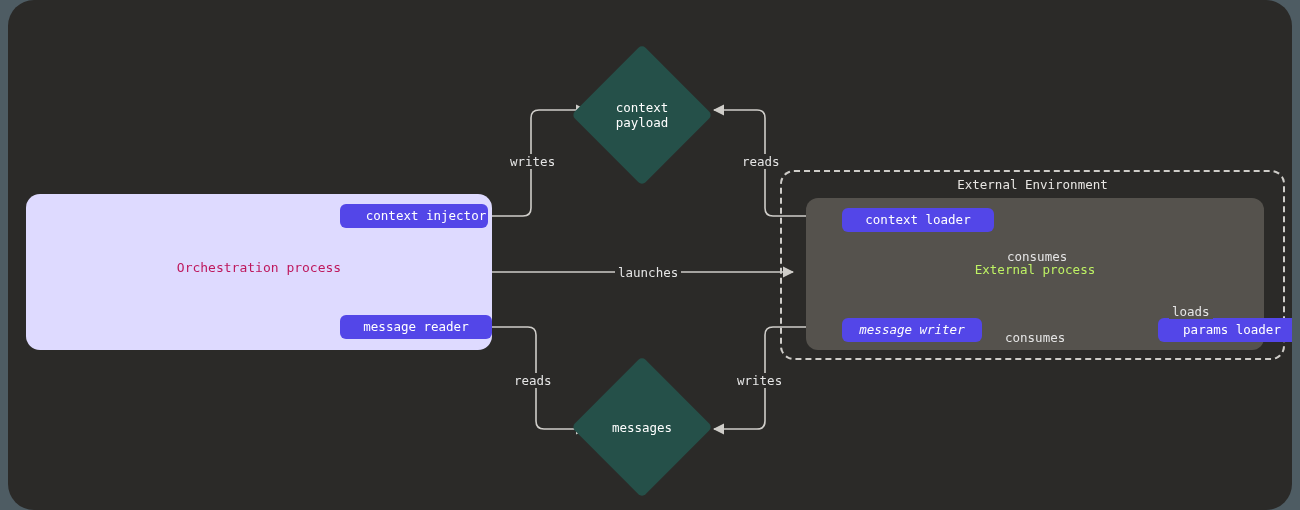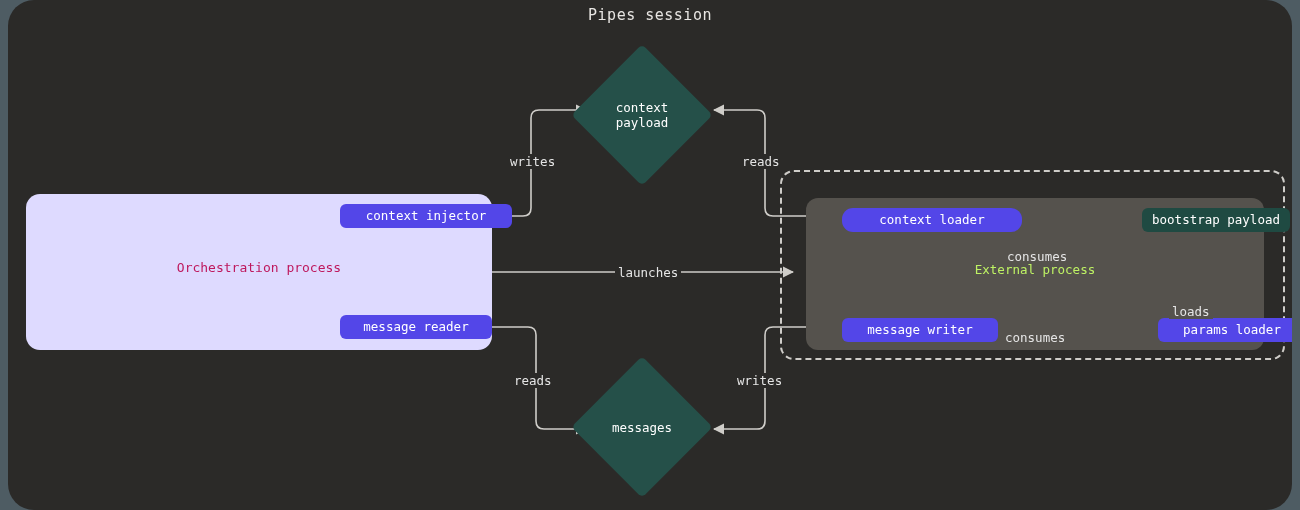--- a/index.html
+++ b/index.html
@@ -72,21 +72,21 @@
     line-height: 24px;
     text-align: center;
     border-radius: 6px;
     font-size: 12.5px;
     color: #ffffff;
     white-space: nowrap;
   }
   .pill.purple { background: #5346e8; }
   .pill.teal   { background: #1f4a42; }
 
-  #node-context-injector { left: 314px; top: 10px;  width: 172px; }
+  #node-context-injector { left: 314px; top: 10px;  width: 124px; padding-left: 24px; }
   #node-message-reader   { left: 314px; top: 121px; width: 152px; }
 
   
   .diamond-wrap {
     position: absolute;
     width: 118px;
     height: 118px;
   }
   .diamond-shape {
     position: absolute;
@@ -148,23 +148,23 @@
   #external-process-label {
     position: absolute;
     left: 0;
     top: 64px;
     width: 100%;
     text-align: center;
     color: #bef264;
     font-size: 12.5px;
   }
 
-  #node-context-loader     { left: 36px;  top: 10px;  width: 180px; border-radius: 11px; }
+  #node-context-loader     { left: 36px;  top: 10px;  width: 152px; }
   #node-bootstrap-payload  { left: 336px; top: 10px;  width: 148px; }
-  #node-message-writer     { left: 36px;  top: 120px; width: 156px; }
+  #node-message-writer     { left: 36px;  top: 120px; width: 140px; font-style: italic; }
   #node-params-loader      { left: 352px; top: 120px; width: 148px; }
 
   
   .edge-label {
     position: absolute;
     color: #e5e5e5;
     font-size: 12.5px;
     white-space: nowrap;
     background: #2b2a28;
     padding: 0 3px;
@@ -177,21 +177,20 @@
   #label-writes-messages { left: 726px; top: 373px; }
   #label-consumes-top    { left: 996px; top: 209px; }
   #label-consumes-mid    { left: 994px; top: 290px; }
   #label-loads           { left: 1161px; top: 264px; }
 </style>
 </head>
 <body>
 
 <div id="canvas">
 
-  <div id="diagram-title">Pipes session</div>
 
   <svg class="edges" viewBox="0 0 1284 510">
     <defs>
       <marker id="arrow" viewBox="0 0 10 10" refX="9" refY="5" markerWidth="7" markerHeight="7" orient="auto-start-reverse">
         <path d="M 0 0 L 10 5 L 0 10 z" fill="#cfcdc9"></path>
       </marker>
     </defs>
     <g fill="none" stroke="#cfcdc9" stroke-width="1.6">
 
       <path d="M 484 216 L 515 216 Q 523 216 523 208 L 523 118 Q 523 110 531 110 L 578 110" marker-end="url(#arrow)"></path>
@@ -227,24 +226,24 @@
   </div>
 
   <div id="diamond-messages" class="diamond-wrap">
     <div class="diamond-shape"></div>
     <div class="diamond-label">
       <span>messages</span>
     </div>
   </div>
 
   <div id="external-environment">
+    <div id="external-environment-label">External Environment</div>
     <div id="external-process-box">
       <div id="external-process-label">External process</div>
       <div id="node-context-loader" class="pill purple">context loader</div>
-      <div id="node-bootstrap-payload" class="pill teal">bootstrap payload</div>
       <div id="node-message-writer" class="pill purple">message writer</div>
       <div id="node-params-loader" class="pill purple">params loader</div>
     </div>
   </div>
 
   <div id="label-writes-context" class="edge-label">writes</div>
   <div id="label-reads-context" class="edge-label">reads</div>
   <div id="label-launches" class="edge-label">launches</div>
   <div id="label-reads-messages" class="edge-label">reads</div>
   <div id="label-writes-messages" class="edge-label">writes</div>

